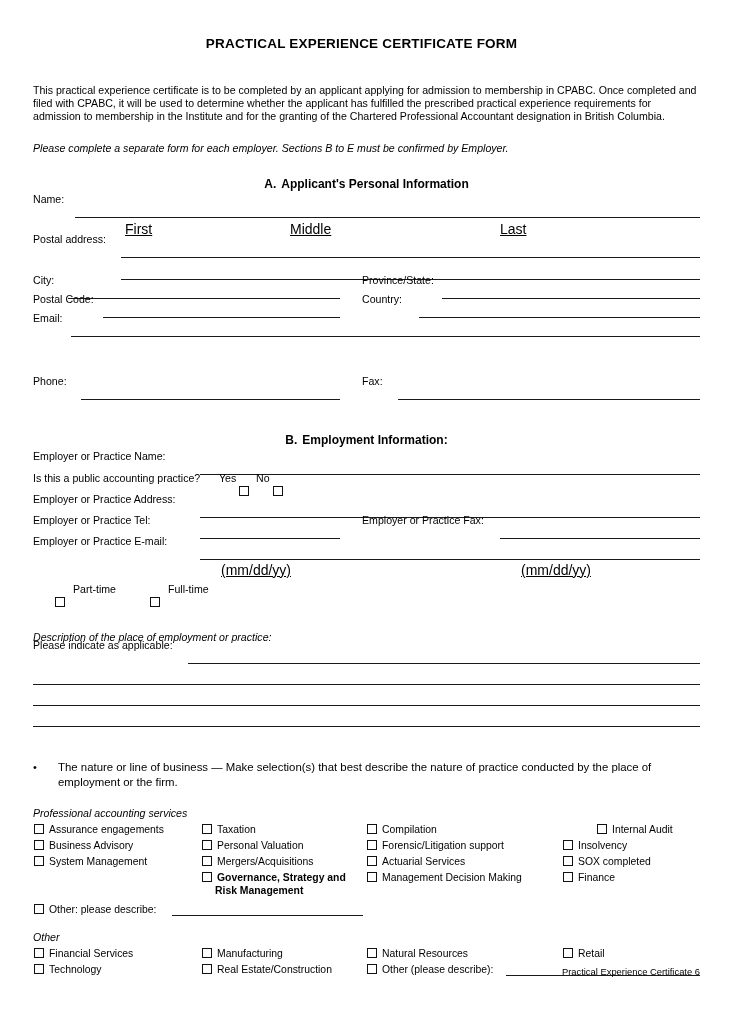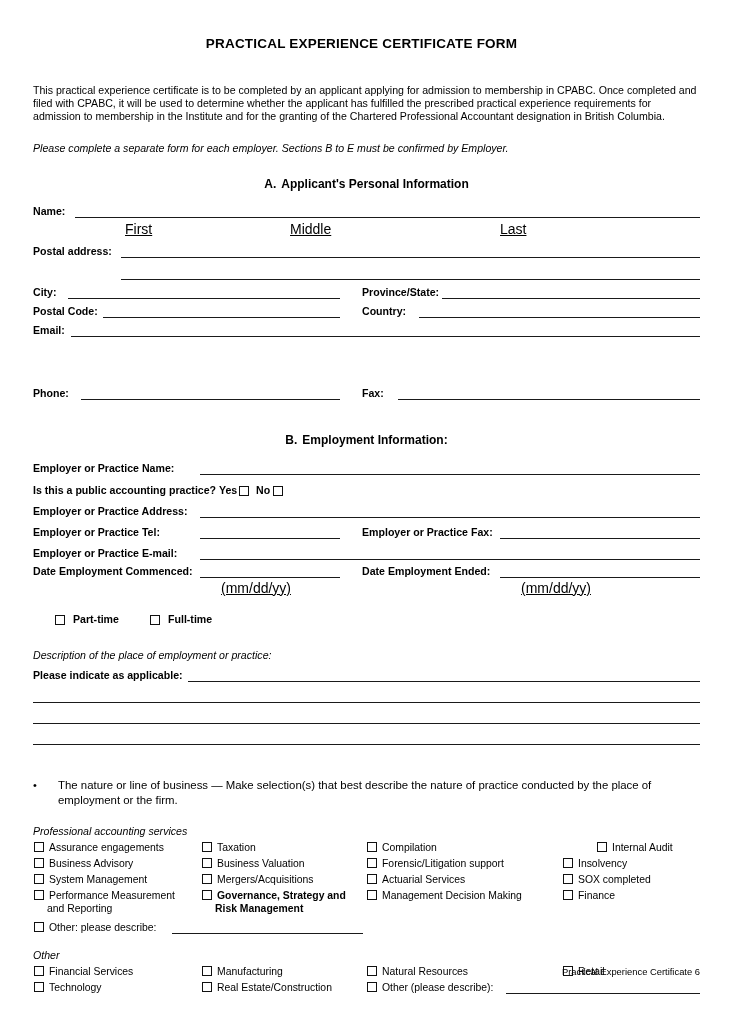--- a/index.html
+++ b/index.html
@@ -66,22 +66,21 @@
   
   .row {
     position: relative;
     font-size: 10.6px;
     line-height: 14px;
     height: 19px;
   }
   .lbl {
     position: absolute;
     white-space: nowrap;
-    bottom: 3px;
-    font-weight: bold;
+    bottom: 15px;
   }
   .rule {
     position: absolute;
     border-bottom: 1.1px solid #1a1a1a;
     bottom: 3px;
     height: 0;
   }
   .subcap {
     position: absolute;
     font-size: 14px;
@@ -245,26 +244,20 @@
       <span class="lbl" style="left:329px;">Employer or Practice Fax:</span>
       <span class="rule" style="left:467px; right:0;"></span>
     </div>
 
     <div class="row" style="height:21px;">
       <span class="lbl" style="left:0;">Employer or Practice E-mail:</span>
       <span class="rule" style="left:167px; right:0;"></span>
     </div>
 
     <div class="row" style="height:18px;">
-      <span class="lbl" style="left:0;">Date Employment Commenced:</span>
-      <span class="rule" style="left:167px; width:140px;"></span>
-      <span class="lbl" style="left:329px;">Date Employment Ended:</span>
-      <span class="rule" style="left:467px; right:0;"></span>
-    </div>
-    <div class="row" style="height:18px;">
       <span class="subcap" style="left:188px; top:0;">(mm/dd/yy)</span>
       <span class="subcap" style="left:488px; top:0;">(mm/dd/yy)</span>
     </div>
 
     <div class="row" style="height:26px; margin-top:4px;">
       <span class="cb" style="position:absolute; left:22px; bottom:4px;"></span>
       <span class="lbl" style="left:40px;">Part-time</span>
       <span class="cb" style="position:absolute; left:117px; bottom:4px;"></span>
       <span class="lbl" style="left:135px;">Full-time</span>
     </div>
@@ -296,34 +289,30 @@
 
       <div class="cbitem" style="left:1px; top:2px;">
         <span class="cb"></span><span class="txt">Assurance engagements</span>
       </div>
       <div class="cbitem" style="left:1px; top:18px;">
         <span class="cb"></span><span class="txt">Business Advisory</span>
       </div>
       <div class="cbitem" style="left:1px; top:34px;">
         <span class="cb"></span><span class="txt">System Management</span>
       </div>
-      <div class="cbitem wrap" style="left:1px; top:50px; width:165px;">
-        <span class="cb"></span><span class="txt">Performance Measurement</span>
-        <span class="ind">and Reporting</span>
-      </div>
       <div class="cbitem" style="left:1px; top:82px;">
         <span class="cb"></span><span class="txt">Other: please describe:</span>
       </div>
       <span class="rule" style="left:139px; width:191px; top:94px; bottom:auto;"></span>
 
       <div class="cbitem" style="left:169px; top:2px;">
         <span class="cb"></span><span class="txt">Taxation</span>
       </div>
       <div class="cbitem" style="left:169px; top:18px;">
-        <span class="cb"></span><span class="txt">Business Valuation</span>
+        <span class="cb"></span><span class="txt">Personal Valuation</span>
       </div>
       <div class="cbitem" style="left:169px; top:34px;">
         <span class="cb"></span><span class="txt">Mergers/Acquisitions</span>
       </div>
       <div class="cbitem wrap" style="left:169px; top:50px; width:168px;font-weight:bold;">
         <span class="cb"></span><span class="txt">Governance, Strategy and</span>
         <span class="ind">Risk Management</span>
       </div>
 
       <div class="cbitem" style="left:334px; top:2px;">

